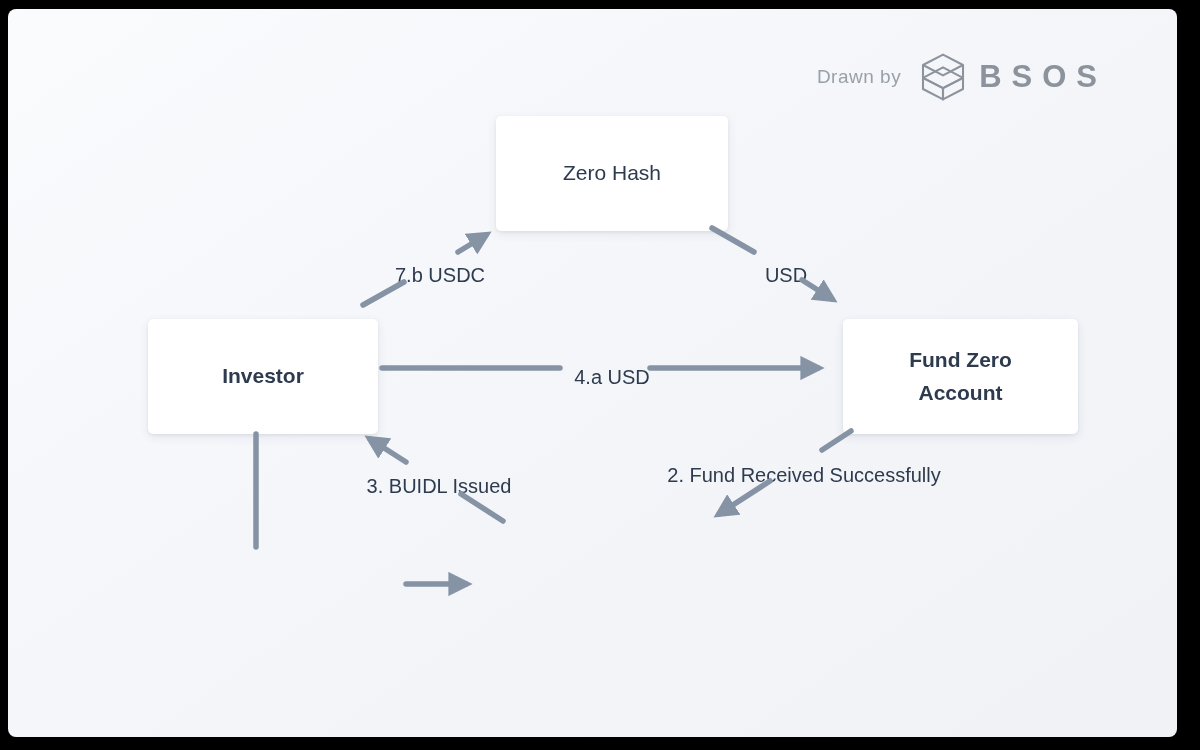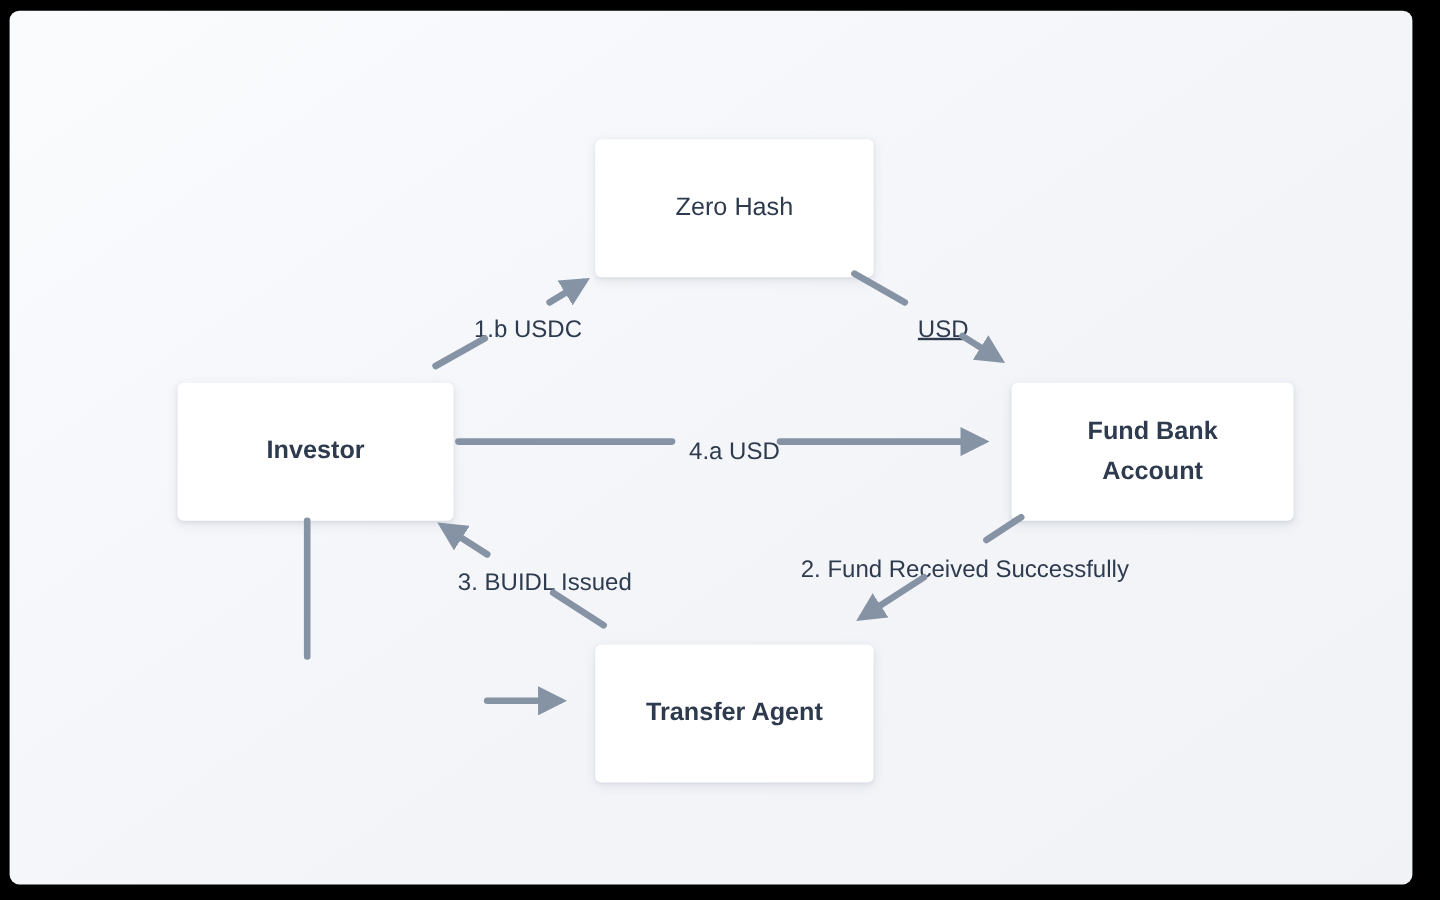--- a/index.html
+++ b/index.html
@@ -35,50 +35,62 @@
   .node-investor{left:140px;top:310px;width:230px;height:115px;}
   .node-fund-bank{left:835px;top:310px;width:235px;height:115px;}
   .node-fund-bank .lbl{max-width:150px;}
   .node-transfer-agent{left:488px;top:528px;width:232px;height:115px;}
   .edge-label{
     position:absolute;transform:translate(-50%,-50%);
     font-size:20px;color:#2e3b4e;white-space:nowrap;text-align:center;
   }
   .edge-label.wrap{white-space:normal;width:300px;line-height:1.55;}
   .lab-1b{left:432px;top:266px;}
-  .lab-usd{left:778px;top:266px;text-decoration:underline;}
+  .lab-usd{left:778px;top:266px;}
   .lab-1a{left:604px;top:368px;}
   .lab-2{left:796px;top:466px;}
-  .lab-3{left:431px;top:477px;margin-left:15px;}
+  .lab-3{left:431px;top:477px;}
   .lab-4{left:262px;top:581px;}
 </style>
 </head>
 <body>
 
 <div class="panel">
 
 
+  <div class="attribution">
+    <span class="drawn-by">Drawn by</span>
+    <span class="brand-wrap">
+      <svg width="48" height="52" viewBox="0 0 60 64">
+        <g fill="none" stroke="#8d939d" stroke-width="2.6" stroke-linejoin="round">
+          <path d="M30 4 L55 17 L30 30 L5 17 Z"></path>
+          <path d="M30 20 L55 33 L30 46 L5 33 Z"></path>
+          <path d="M5 17 L5 33 M55 17 L55 33"></path>
+          <path d="M5 33 L30 46 L30 60 L5 47 Z"></path>
+          <path d="M55 33 L30 46 L30 60 L55 47 Z"></path>
+        </g>
+      </svg>
+      <span class="brand">BSOS</span>
+    </span>
+  </div>
 
   <div class="node bold node-investor">
     <span class="lbl">Investor</span>
   </div>
 
   <div class="node node-zero-hash">
     <span class="lbl">Zero Hash</span>
   </div>
 
   <div class="node bold node-fund-bank">
-    <span class="lbl">Fund Bank Account</span>
+    <span class="lbl">Fund Zero Account</span>
   </div>
 
-  <div class="node bold node-transfer-agent">
-    <span class="lbl">Transfer Agent</span>
-  </div>
 
-  <div class="edge-label lab-1b">1.b USDC</div>
+  <div class="edge-label lab-1b">7.b USDC</div>
   <div class="edge-label lab-usd">USD</div>
   <div class="edge-label lab-1a">4.a USD</div>
   <div class="edge-label lab-2">2. Fund Received Successfully</div>
   <div class="edge-label lab-3">3. BUIDL Issued</div>
 
 </div>
 
 <svg class="overlay" viewBox="0 0 1200 750">
   <defs>
     <marker id="arrow" markerWidth="4.4" markerHeight="4.4" refX="3.2" refY="2.2" orient="auto">

